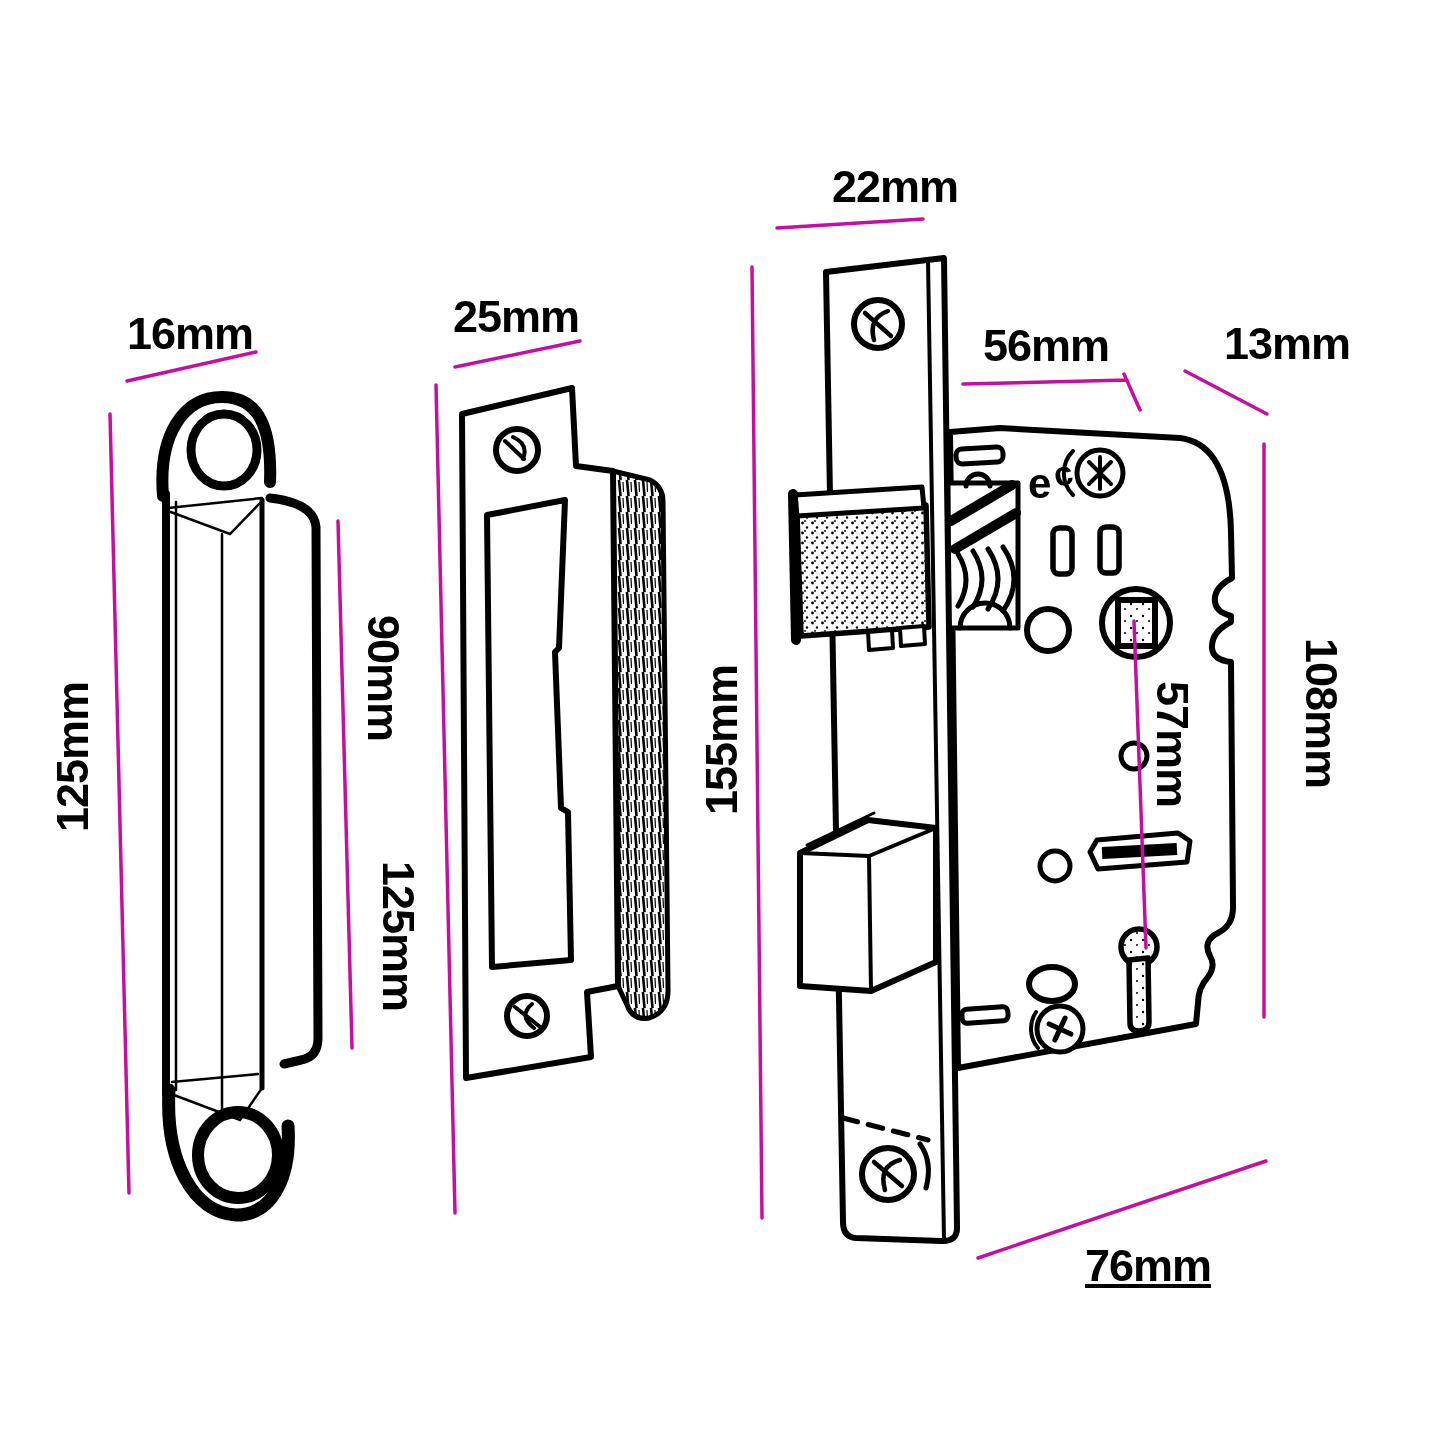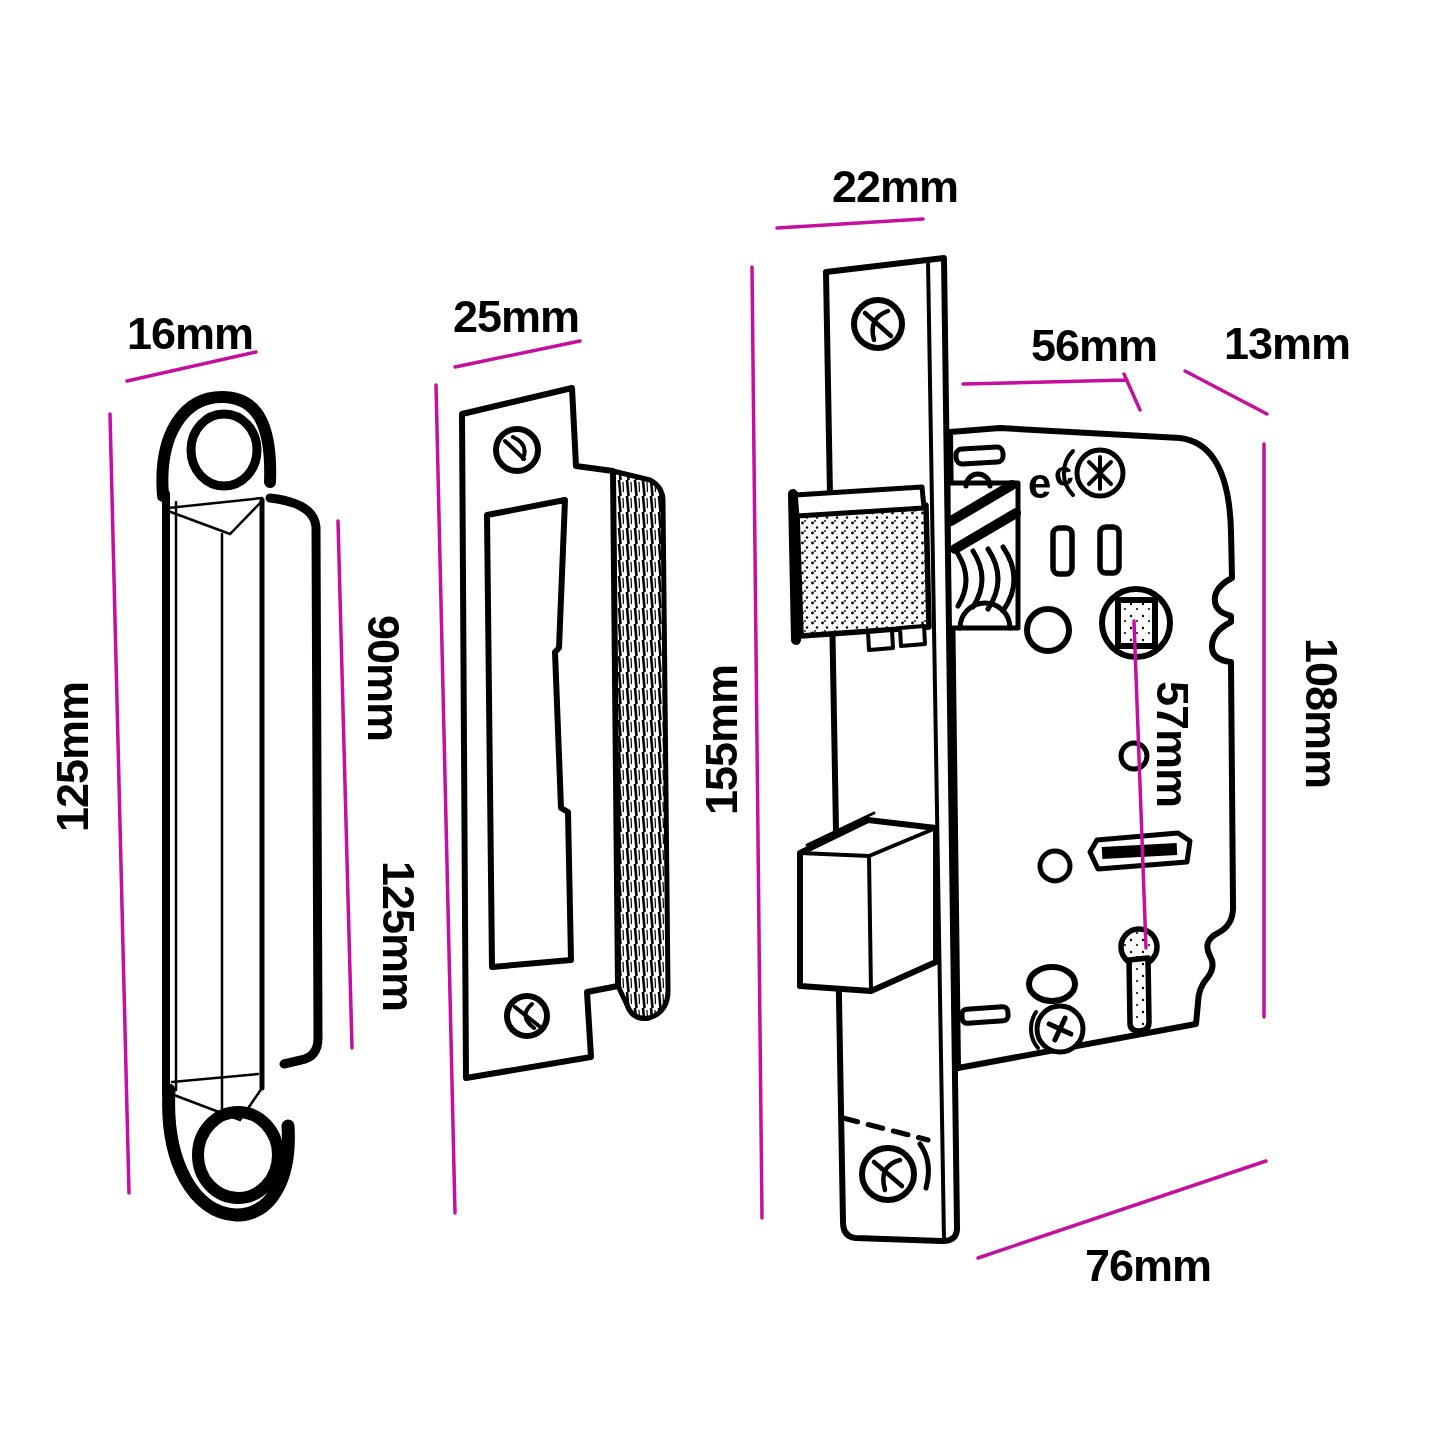--- a/index.html
+++ b/index.html
@@ -188,19 +188,19 @@
   </g>
 </svg>
 
   <div class="dim-label" style="left:190px;  top:334px;">16mm</div>
   <div class="dim-label rot270" style="left:73px;   top:757px;">125mm</div>
   <div class="dim-label rot90" style="left:383px;  top:678px;">90mm</div>
   <div class="dim-label rot90" style="left:398px;  top:936px;">125mm</div>
   <div class="dim-label" style="left:516px;  top:317px;">25mm</div>
   <div class="dim-label rot270" style="left:722px;  top:740px;">155mm</div>
   <div class="dim-label" style="left:863px;  top:187px;margin-left:32px;">22mm</div>
-  <div class="dim-label" style="left:1094px; top:346px;">56mm</div>
+  <div class="dim-label" style="left:1046px; top:346px;">56mm</div>
   <div class="dim-label" style="left:1287px; top:344px;">13mm</div>
   <div class="dim-label rot90" style="left:1321px; top:713px;">108mm</div>
   <div class="dim-label rot90" style="left:1172px; top:744px;">57mm</div>
-  <div class="dim-label" style="left:1148px; top:1266px;">76mm</div>
+  <div class="dim-label" style="left:1148px; top:1266px;text-decoration:underline;">76mm</div>
 
 </div>
 
 </body></html>

